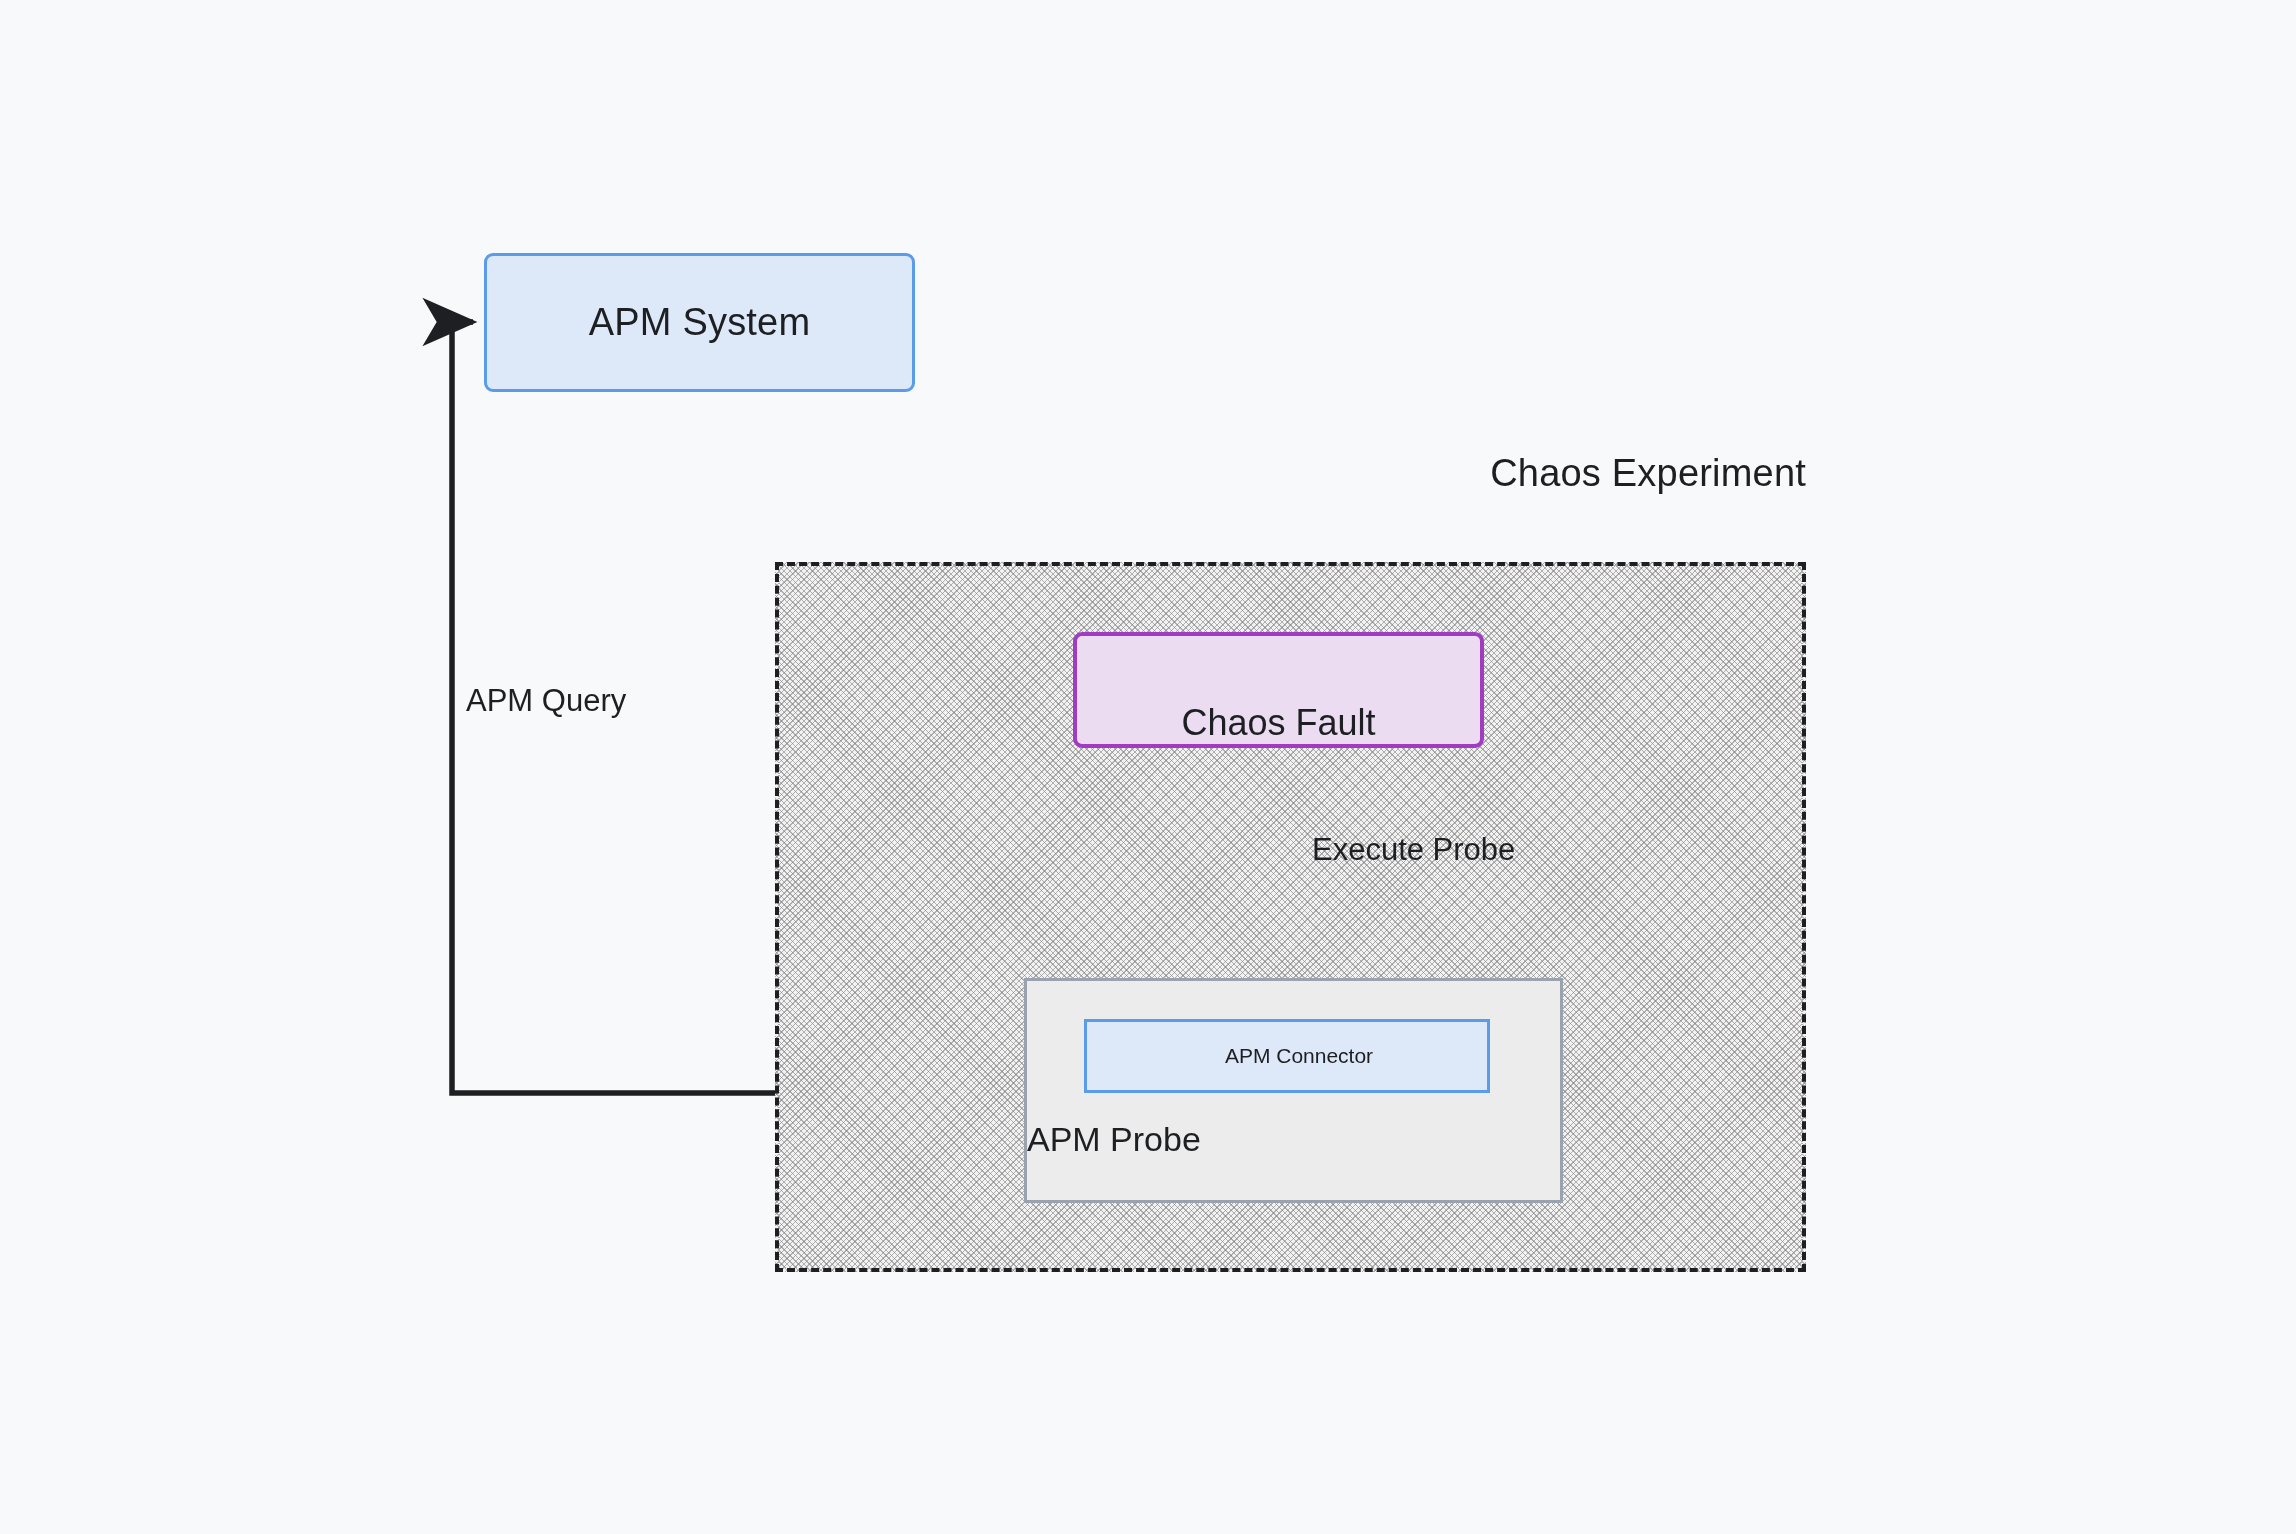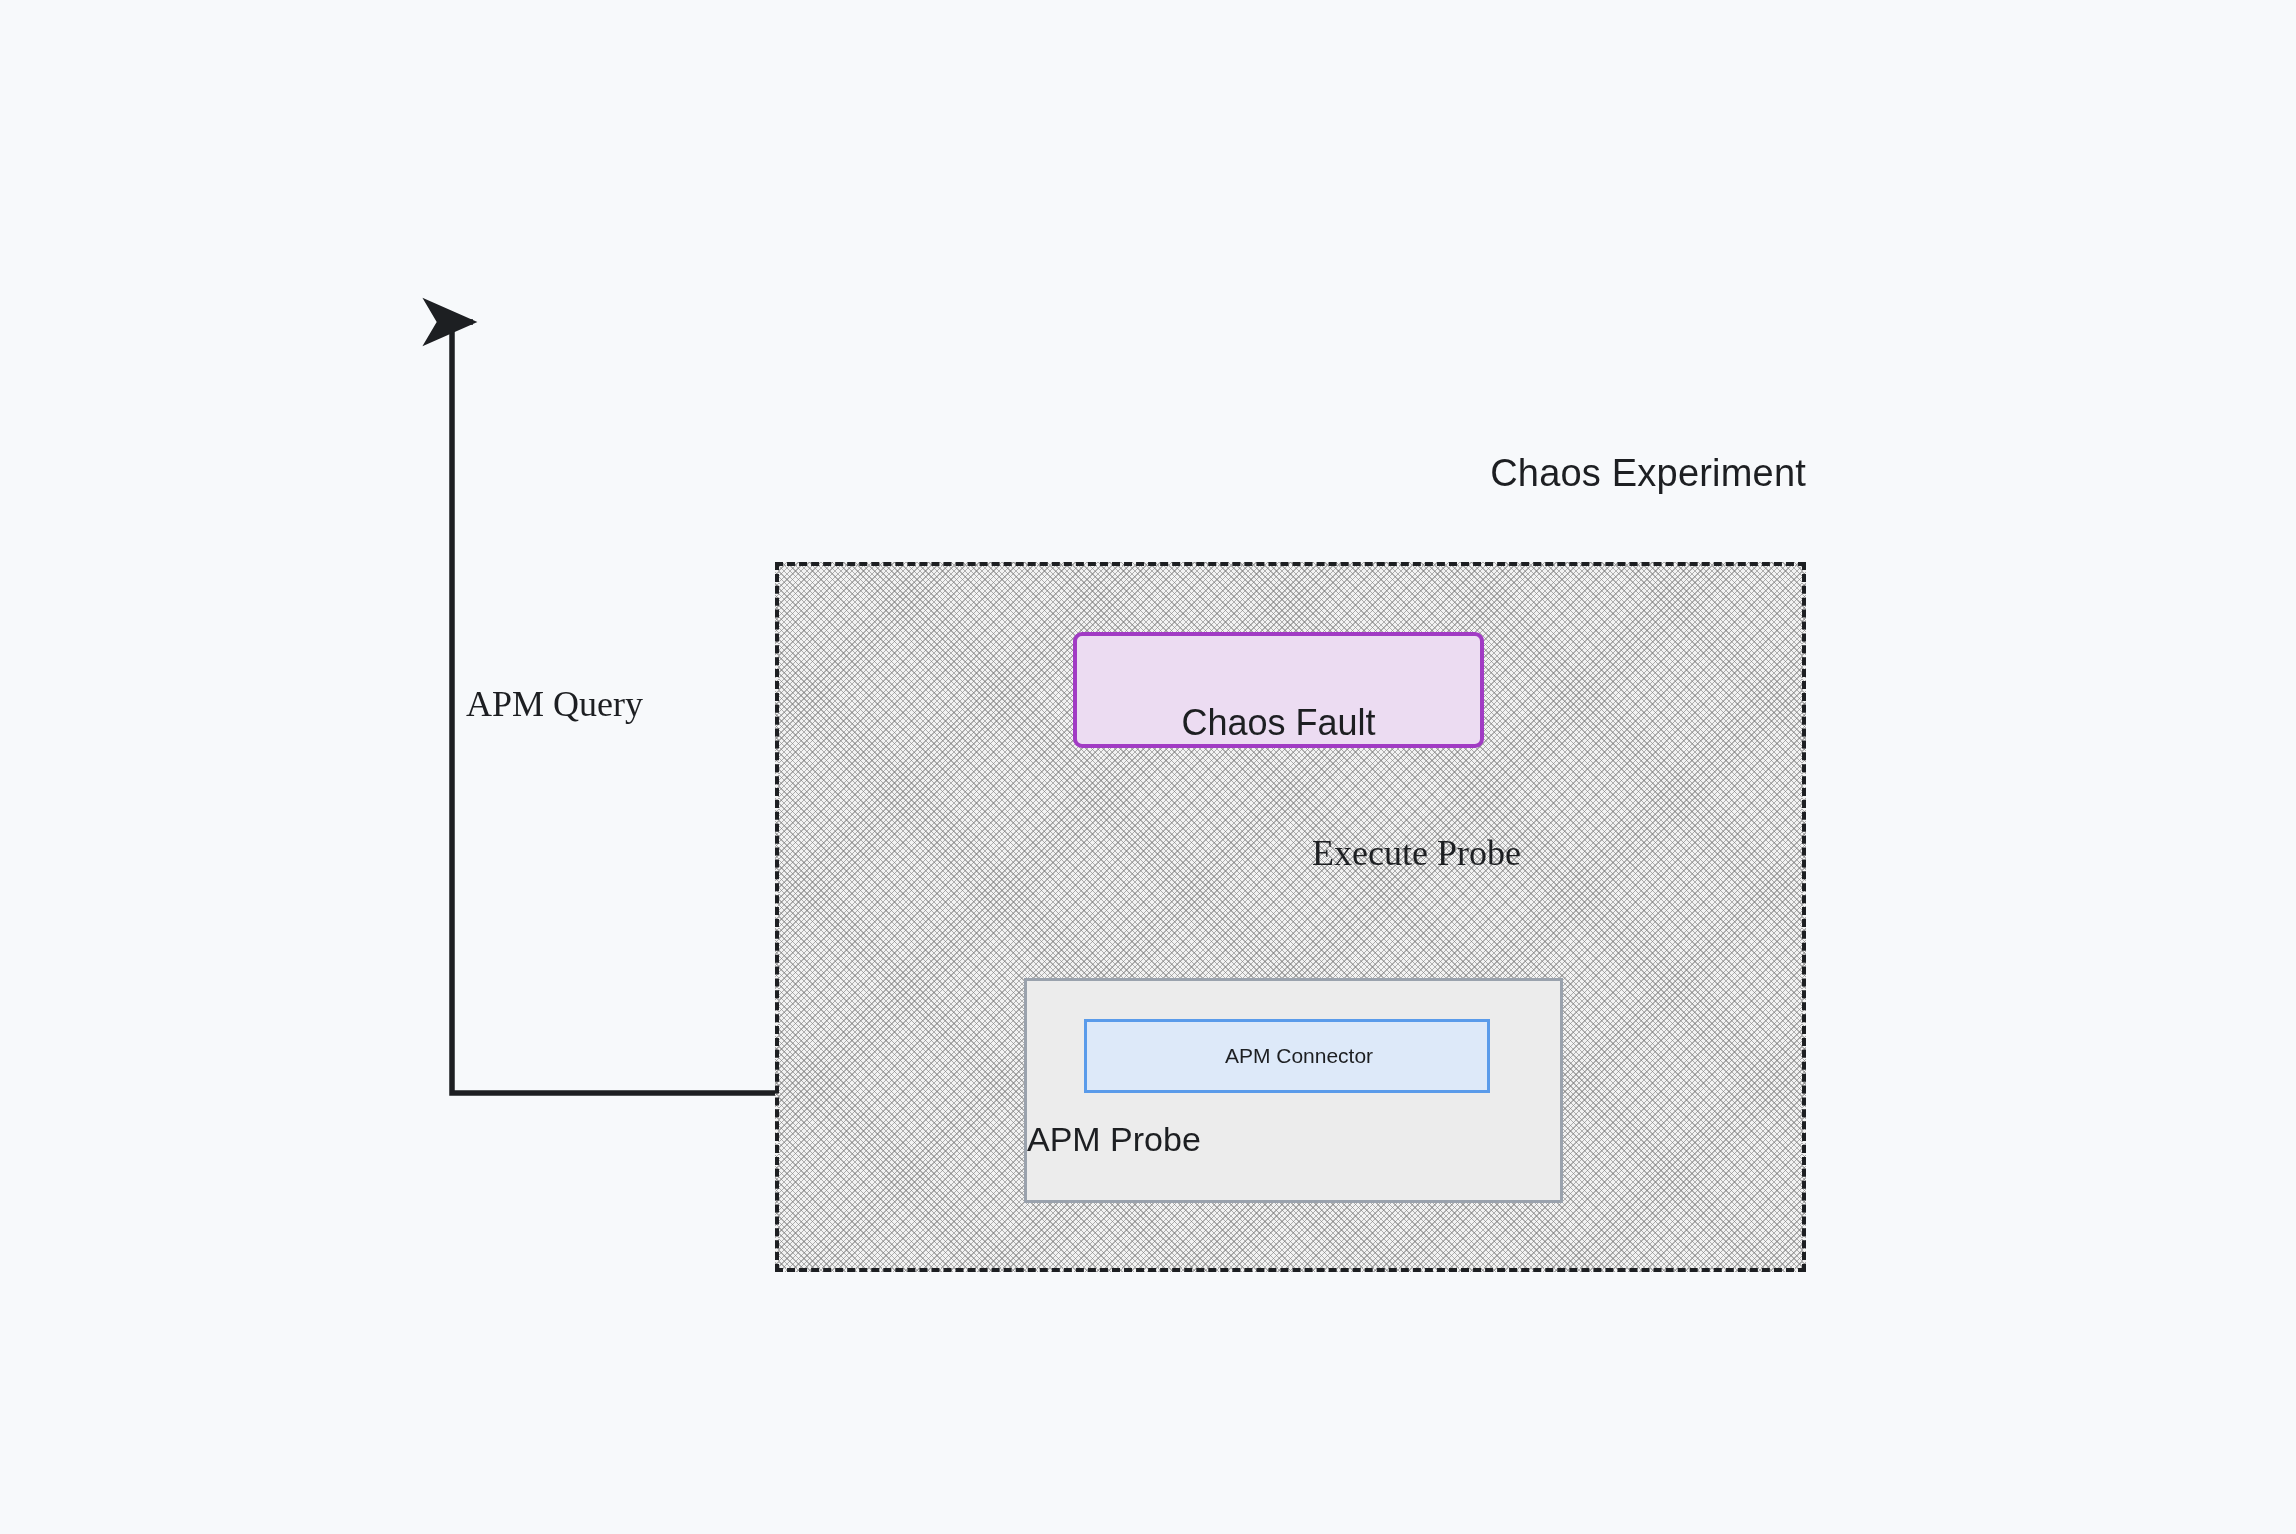--- a/index.html
+++ b/index.html
@@ -123,23 +123,22 @@
     display: flex;
     align-items: center;
     justify-content: center;
     font-size: 21px;
     padding-left: 24px;
   }
 
   
   .edge-label {
     position: absolute;
-    font-size: 36px;
+    font-size: 31px;
     white-space: nowrap;
-    font-family: Liberation Serif, serif;
   }
   #label-apm-query {
     left: 466px;
     top: 683px;
   }
   #label-execute-probe {
     left: 1312px;
     top: 832px;
   }
 
@@ -162,20 +161,23 @@
       <marker id="arrowhead" markerWidth="11" markerHeight="11" refX="9.2" refY="5" orient="auto" markerUnits="strokeWidth">
         <path d="M0,0.6 L10,5 L0,9.4 L2.6,5 Z" fill="#1d1f22"></path>
       </marker>
     </defs>
 
     <path d="M 1024 1093 L 452 1093 L 452 322 L 473 322" fill="none" stroke="#1d1f22" stroke-width="5.5" stroke-linecap="butt" stroke-linejoin="miter" marker-end="url(#arrowhead)"></path>
 
     <path d="M 1278 750 L 1278 966" fill="none" stroke="#1d1f22" stroke-width="4.5" stroke-linecap="butt" marker-end="url(#arrowhead)"></path>
   </svg>
 
+  <div class="node" id="apm-system">
+    <span>APM System</span>
+  </div>
 
   <div id="chaos-experiment-title">Chaos Experiment</div>
 
   <div id="chaos-experiment-box"></div>
 
   <div class="node" id="chaos-fault">
     <span>Chaos Fault</span>
   </div>
 
   <div class="node" id="apm-probe">

